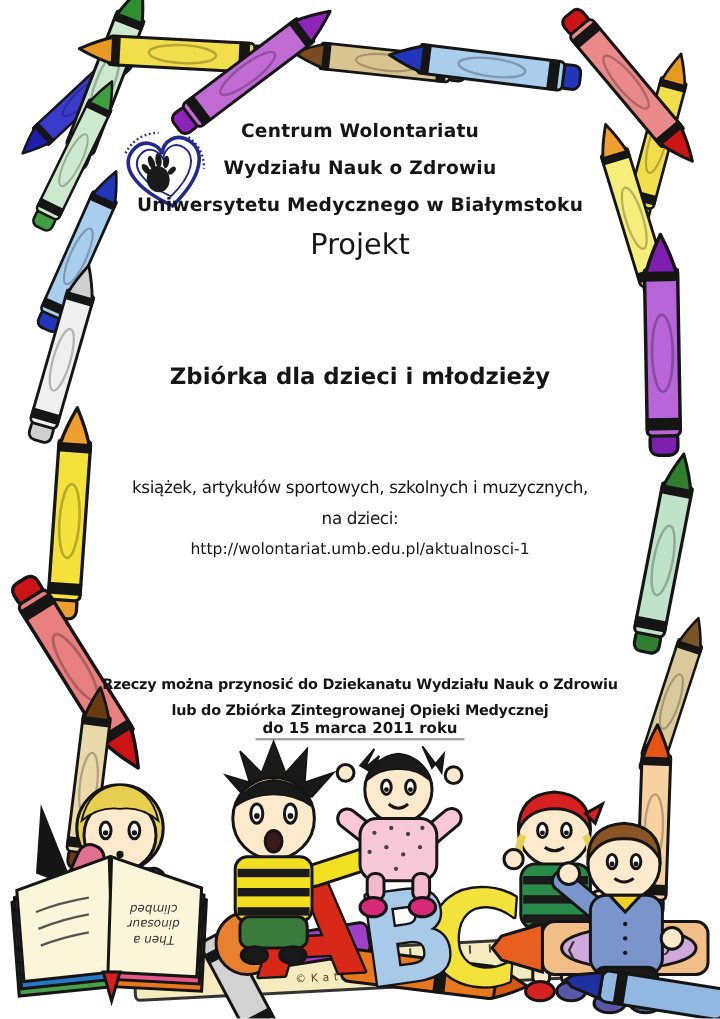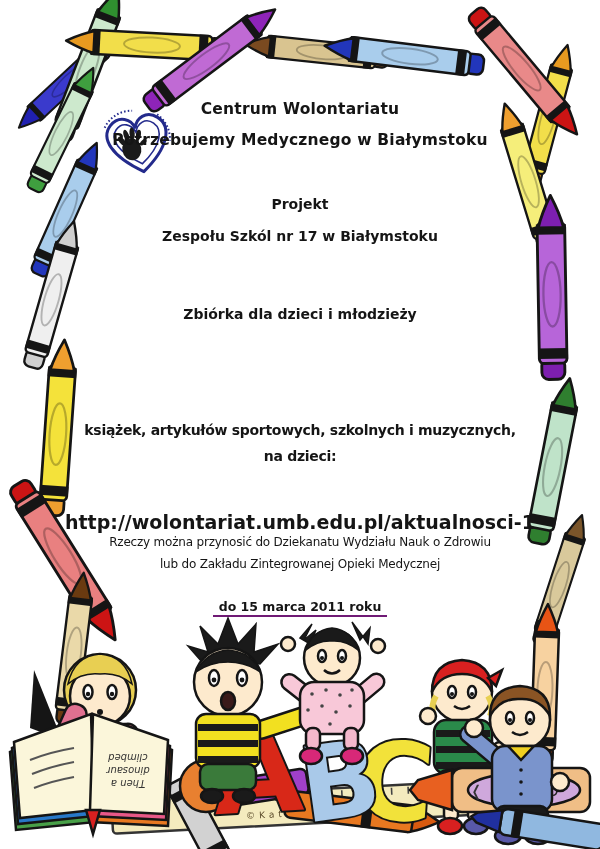--- a/index.html
+++ b/index.html
@@ -3,27 +3,27 @@
 <meta charset="utf-8">
 <style>
   html,body{margin:0;padding:0;background:#fff;}
   .poster{position:relative;width:600px;height:849px;background:#ffffff;overflow:hidden;
           font-family:"DejaVu Sans",sans-serif;color:#151515;}
   .layer{position:absolute;left:0;top:0;}
   #border-svg{z-index:1;}
   .content{position:absolute;left:0;top:0;width:600px;z-index:2;text-align:center;}
   .blk{position:absolute;left:60px;width:480px;text-align:center;}
   .org{top:94px;font-size:15.5px;font-weight:bold;line-height:31px;letter-spacing:.2px;}
-  .project{top:188px;font-size:14px;font-weight:bold;line-height:32px;}
-  .collect{top:296px;font-size:14px;font-weight:bold;line-height:37px;}
-  .items{top:417px;font-size:14px;font-weight:bold;line-height:26px;letter-spacing:-.3px;}
-  .items .url{font-size:19px;letter-spacing:0;margin-top:40px;}
-  .delivery{top:531px;font-size:12px;font-weight:normal;line-height:22px;letter-spacing:-.2px;}
+  .project{top:188px;font-size:24px;font-weight:normal;line-height:32px;}
+  .collect{top:296px;font-size:19px;font-weight:bold;line-height:37px;}
+  .items{top:394px;font-size:14px;font-weight:normal;line-height:26px;letter-spacing:-.3px;}
+  .items .url{font-size:13px;letter-spacing:0;}
+  .delivery{top:559px;font-size:12px;font-weight:bold;line-height:22px;letter-spacing:-.2px;}
   .deadline{top:599px;font-size:12.5px;font-weight:bold;}
-  .deadline span{display:inline-block;border-bottom:2px solid #701a75;padding:0 6px 1px;}
+  .deadline span{display:inline-block;border-bottom:2px solid #a3a3a3;padding:0 6px 1px;}
   .logo{position:absolute;left:98px;top:108px;z-index:2;}
   #scene-svg{top:600px;z-index:3;}
   svg text.bigletter{font-family:"DejaVu Sans",sans-serif;font-weight:bold;paint-order:stroke;stroke:#151515;stroke-linejoin:round;}
 </style>
 </head>
 <body>
 
 <div class="poster">
 
   <svg id="border-svg" class="layer" width="600" height="849" viewBox="0 0 600 849">
@@ -73,37 +73,37 @@
         </g>
         <path d="M10,14 A30 30 0 0 1 40,2" fill="none" stroke="#232a8c" stroke-width="2" stroke-dasharray="1.5 2.2"></path>
         <path d="M64,10 A30 30 0 0 1 72,38" fill="none" stroke="#232a8c" stroke-width="2" stroke-dasharray="1.5 2.2"></path>
       </g>
     </svg>
   </div>
 
   <div class="content">
     <div class="blk org">
       <div>Centrum Wolontariatu</div>
-      <div>Potrzebujemy Medycznego w Białymstoku</div>
+      <div>Wydziału Nauk o Zdrowiu</div>
+      <div>Uniwersytetu Medycznego w Białymstoku</div>
     </div>
     <div class="blk project">
       <div>Projekt</div>
-      <div>Zespołu Szkól nr 17 w Białymstoku</div>
     </div>
     <div class="blk collect">
       <div>Zbiórka dla dzieci i młodzieży</div>
     </div>
     <div class="blk items">
       <div>książek, artykułów sportowych, szkolnych i muzycznych,</div>
       <div>na dzieci:</div>
       <div class="url">http://wolontariat.umb.edu.pl/aktualnosci-1</div>
     </div>
     <div class="blk delivery">
       <div>Rzeczy można przynosić do Dziekanatu Wydziału Nauk o Zdrowiu</div>
-      <div>lub do Zakładu Zintegrowanej Opieki Medycznej</div>
+      <div>lub do Zbiórka Zintegrowanej Opieki Medycznej</div>
     </div>
     <div class="blk deadline">
       <span>do 15 marca 2011 roku</span>
     </div>
   </div>
 
   <svg id="scene-svg" class="layer" width="600" height="249" viewBox="0 0 600 249">
 
     <g transform="rotate(-3 300 208)">
       <rect x="112" y="190" width="362" height="34" rx="4" fill="#f4ebbe" stroke="#333" stroke-width="2.5"></rect>

